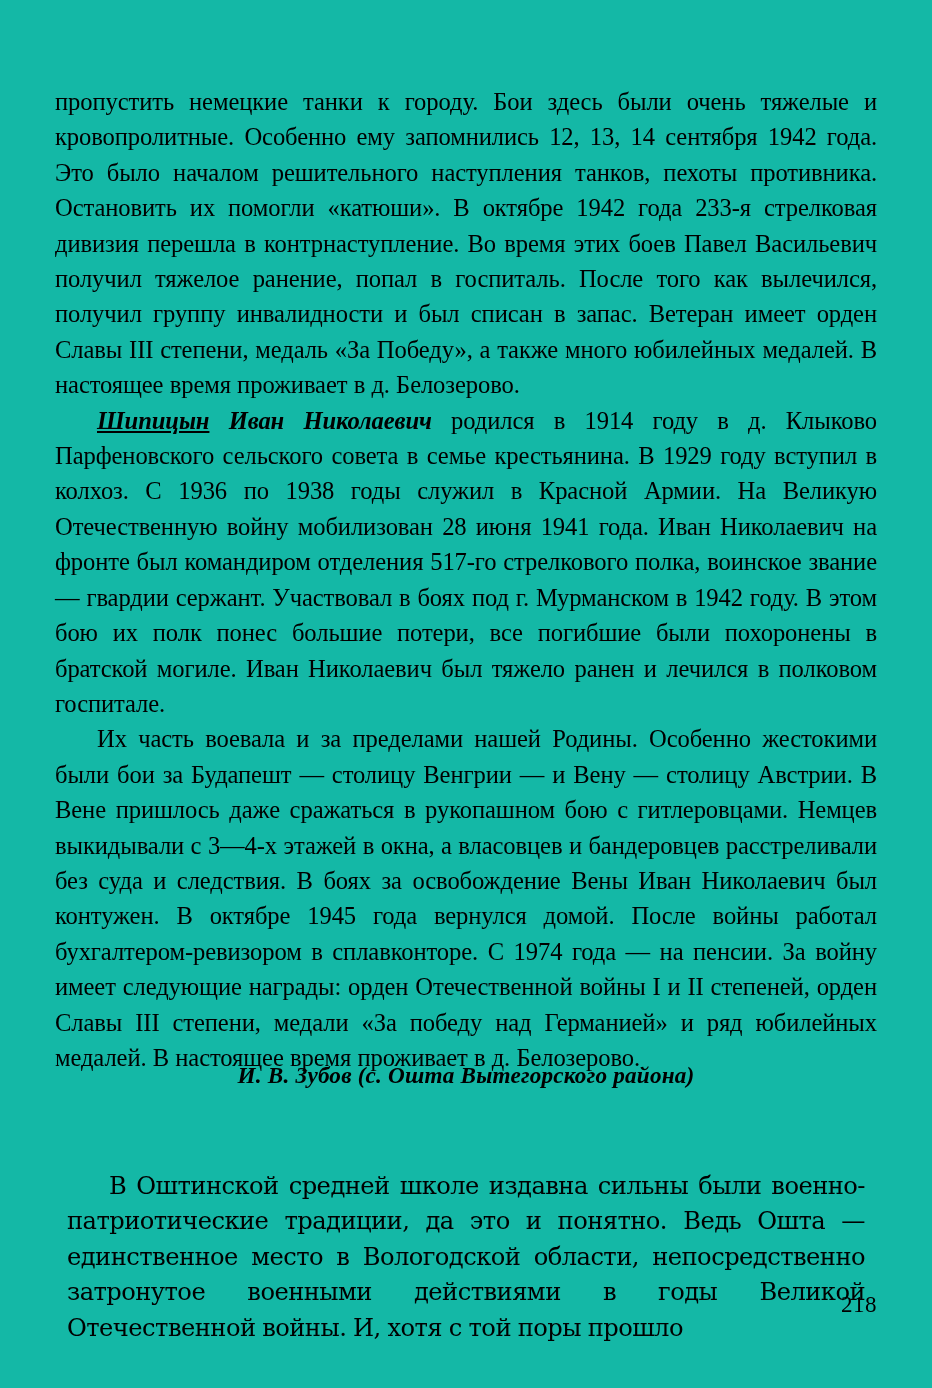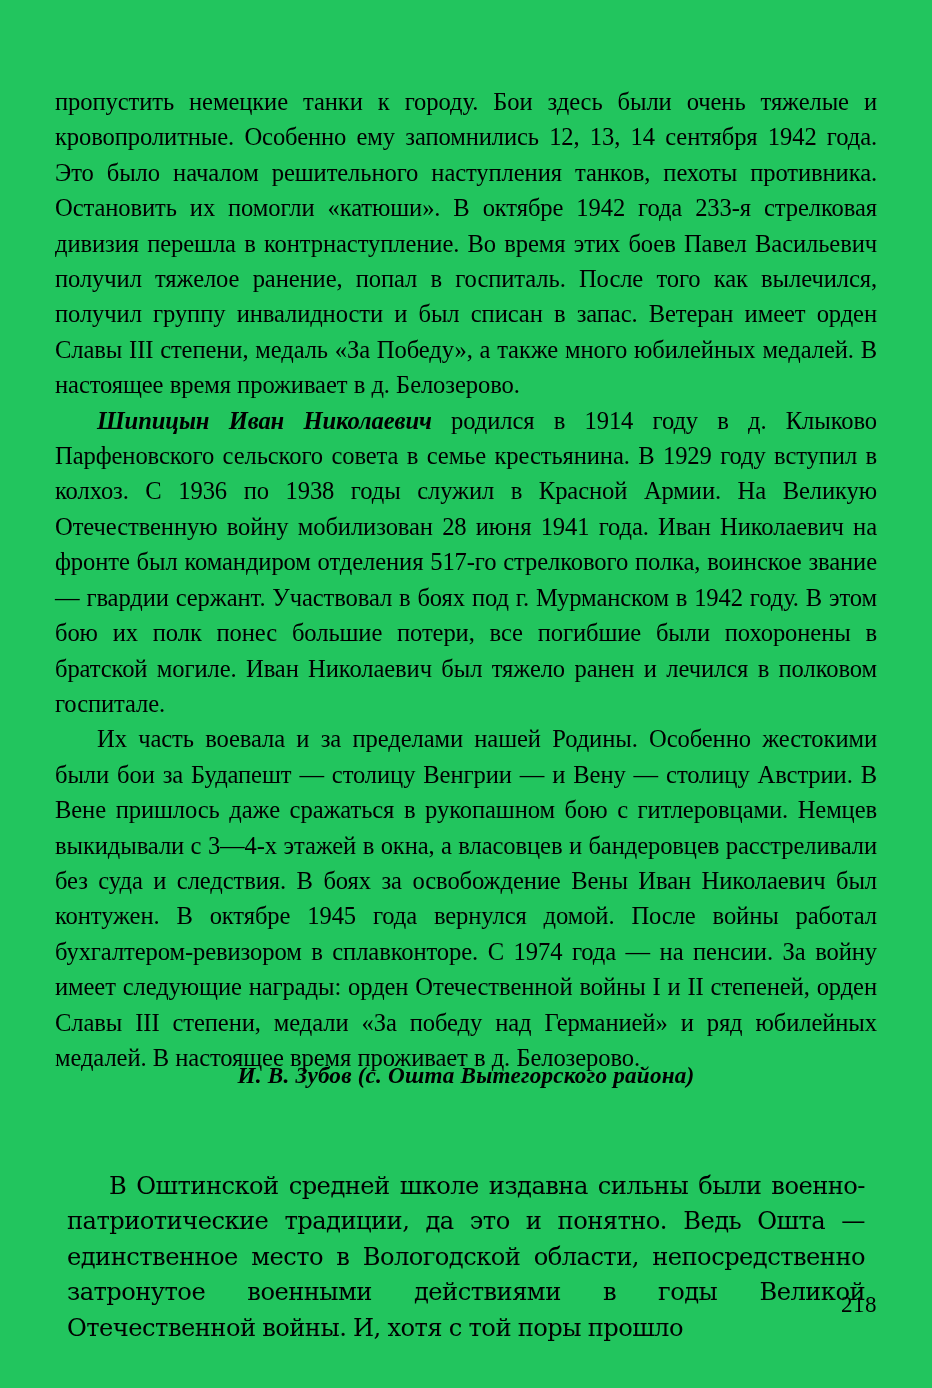--- a/index.html
+++ b/index.html
@@ -17,21 +17,21 @@
     color: #000000;
     -webkit-font-smoothing: none;
   }
 
   .page {
     position: absolute;
     left: 0;
     top: 0;
     width: 932px;
     height: 1388px;
-    background: #22c55e;
+    background: #14b8a6;
   }
 
   
   .text-block {
     position: absolute;
     left: 55px;
     top: 84px;
     width: 822px;
   }
 
@@ -47,20 +47,21 @@
 
   p.indent {
     text-indent: 42px;
   }
 
   .person-name {
     font-weight: bold;
     font-style: italic;
   }
   .person-surname {
+    text-decoration: underline;
     text-underline-offset: 2px;
   }
 
   
   .section-head {
     position: absolute;
     left: 55px;
     top: 1057px;
     width: 822px;
     text-align: center;

